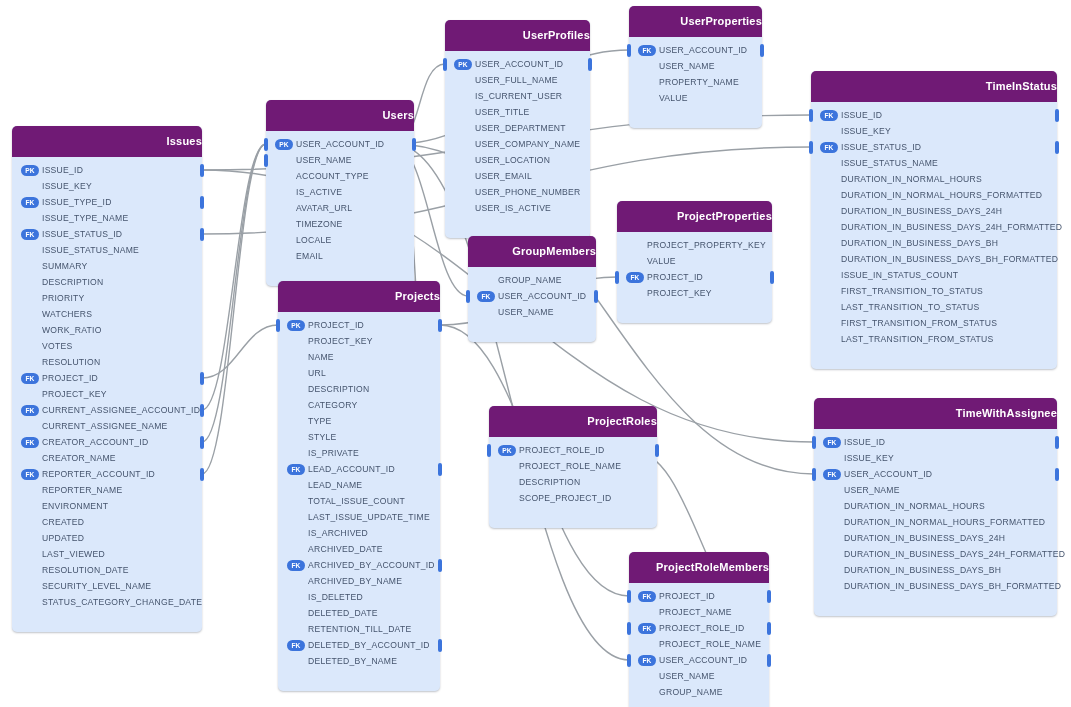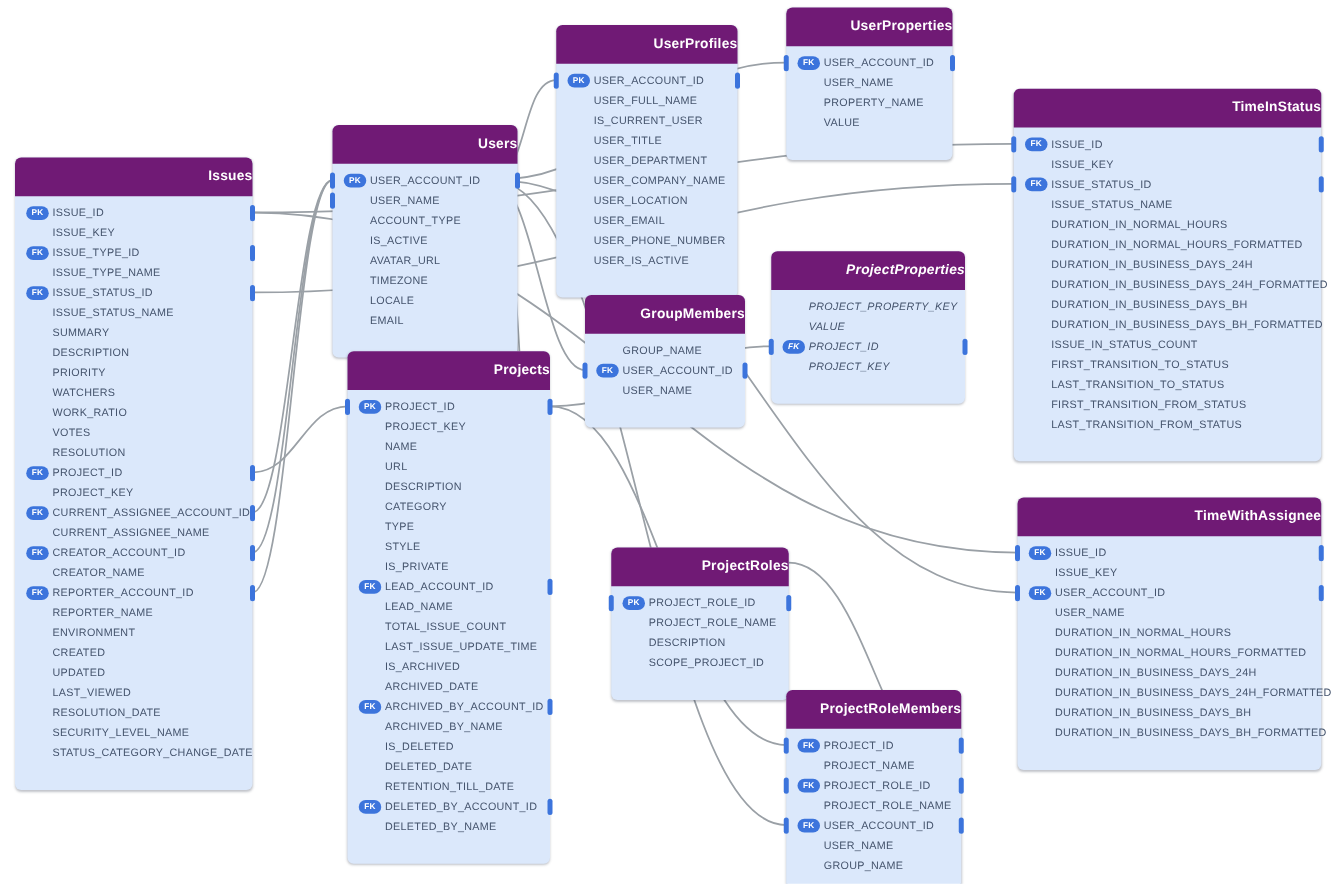--- a/index.html
+++ b/index.html
@@ -228,30 +228,30 @@
       </div>
     </div>
     <div class="table" style="left: 468px; top: 236px; width: 128px;">
       <div class="t-head">GroupMembers</div>
       <div class="t-body">
         <div class="row"><span>GROUP_NAME</span></div>
         <div class="row"><span class="badge">FK</span><span>USER_ACCOUNT_ID</span><span class="handle left"></span><span class="handle right"></span></div>
         <div class="row"><span>USER_NAME</span></div>
       </div>
     </div>
-    <div class="table" style="left: 617px; top: 201px; width: 155px; font-style: italic;">
+    <div class="table" style="left: 617px; top: 201px; width: 155px;">
       <div class="t-head">ProjectProperties</div>
       <div class="t-body">
         <div class="row"><span>PROJECT_PROPERTY_KEY</span></div>
         <div class="row"><span>VALUE</span></div>
         <div class="row"><span class="badge">FK</span><span>PROJECT_ID</span><span class="handle left"></span><span class="handle right"></span></div>
         <div class="row"><span>PROJECT_KEY</span></div>
       </div>
     </div>
-    <div class="table" style="left: 489px; top: 406px; width: 142px; margin-top: 32px;">
+    <div class="table" style="left: 489px; top: 406px; width: 168px;">
       <div class="t-head">ProjectRoles</div>
       <div class="t-body">
         <div class="row"><span class="badge">PK</span><span>PROJECT_ROLE_ID</span><span class="handle left"></span><span class="handle right"></span></div>
         <div class="row"><span>PROJECT_ROLE_NAME</span></div>
         <div class="row"><span>DESCRIPTION</span></div>
         <div class="row"><span>SCOPE_PROJECT_ID</span></div>
       </div>
     </div>
     <div class="table" style="left: 629px; top: 552px; width: 140px;">
       <div class="t-head">ProjectRoleMembers</div>

